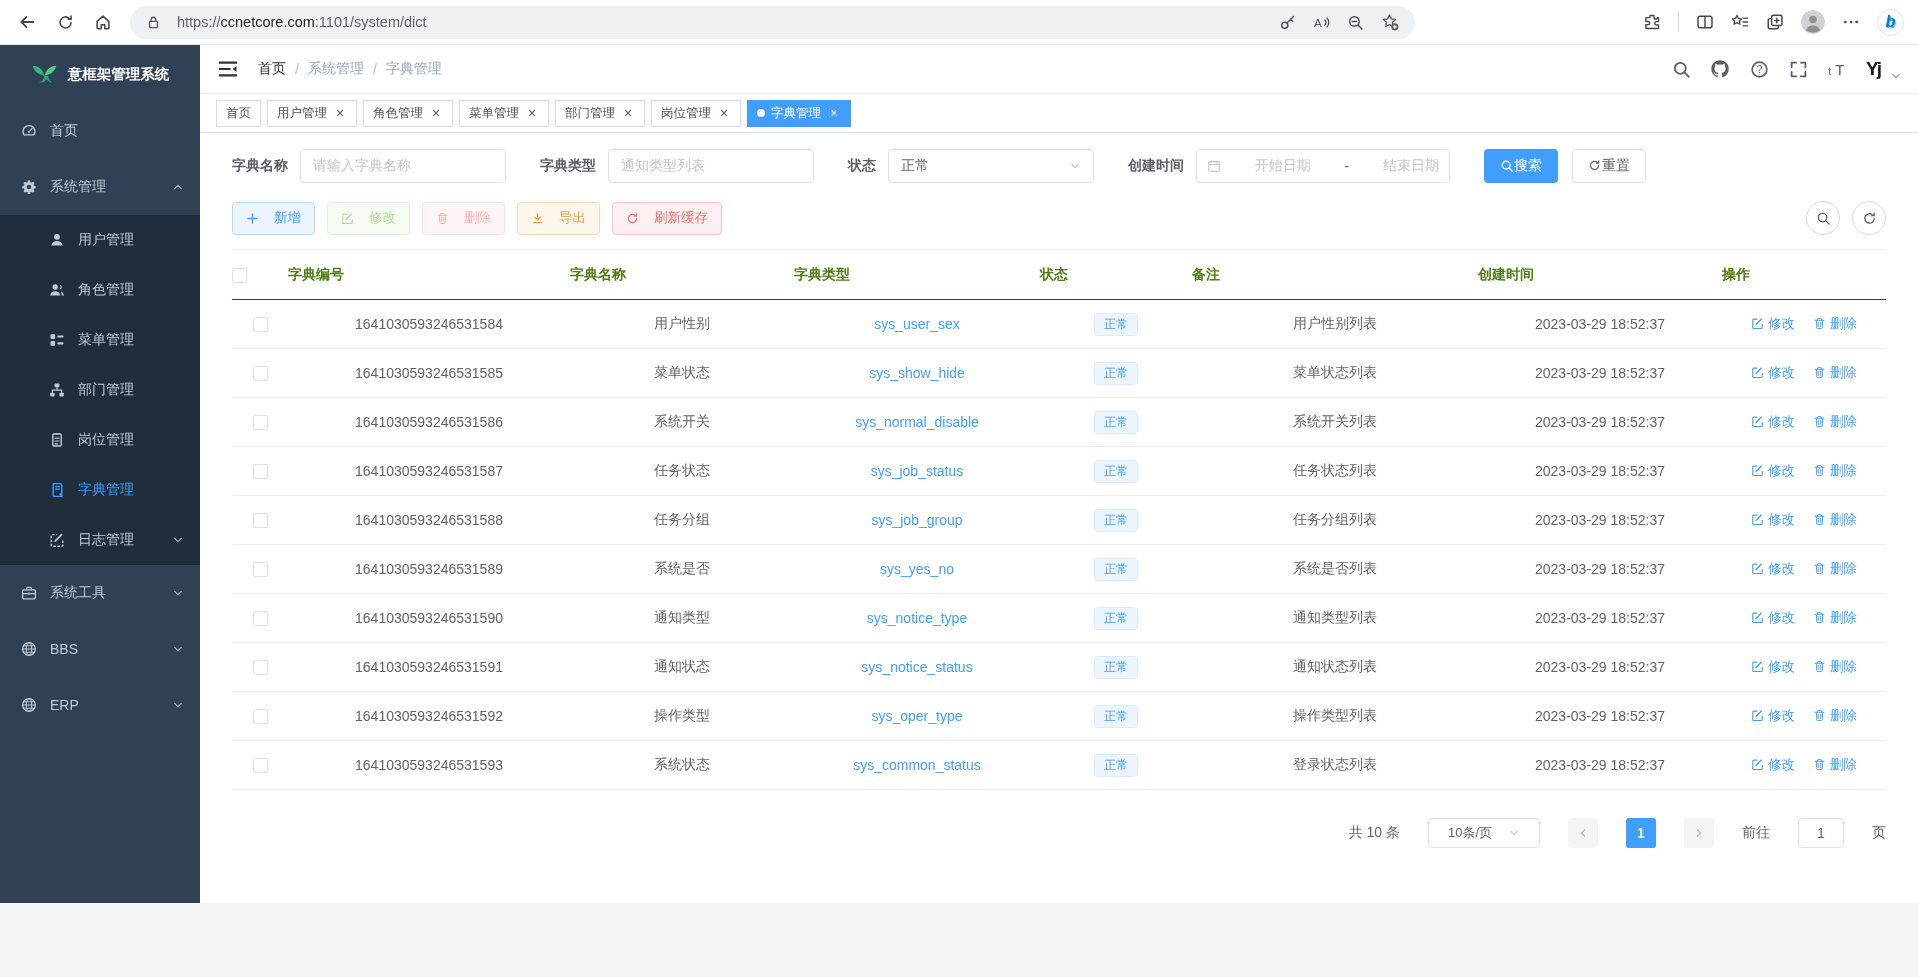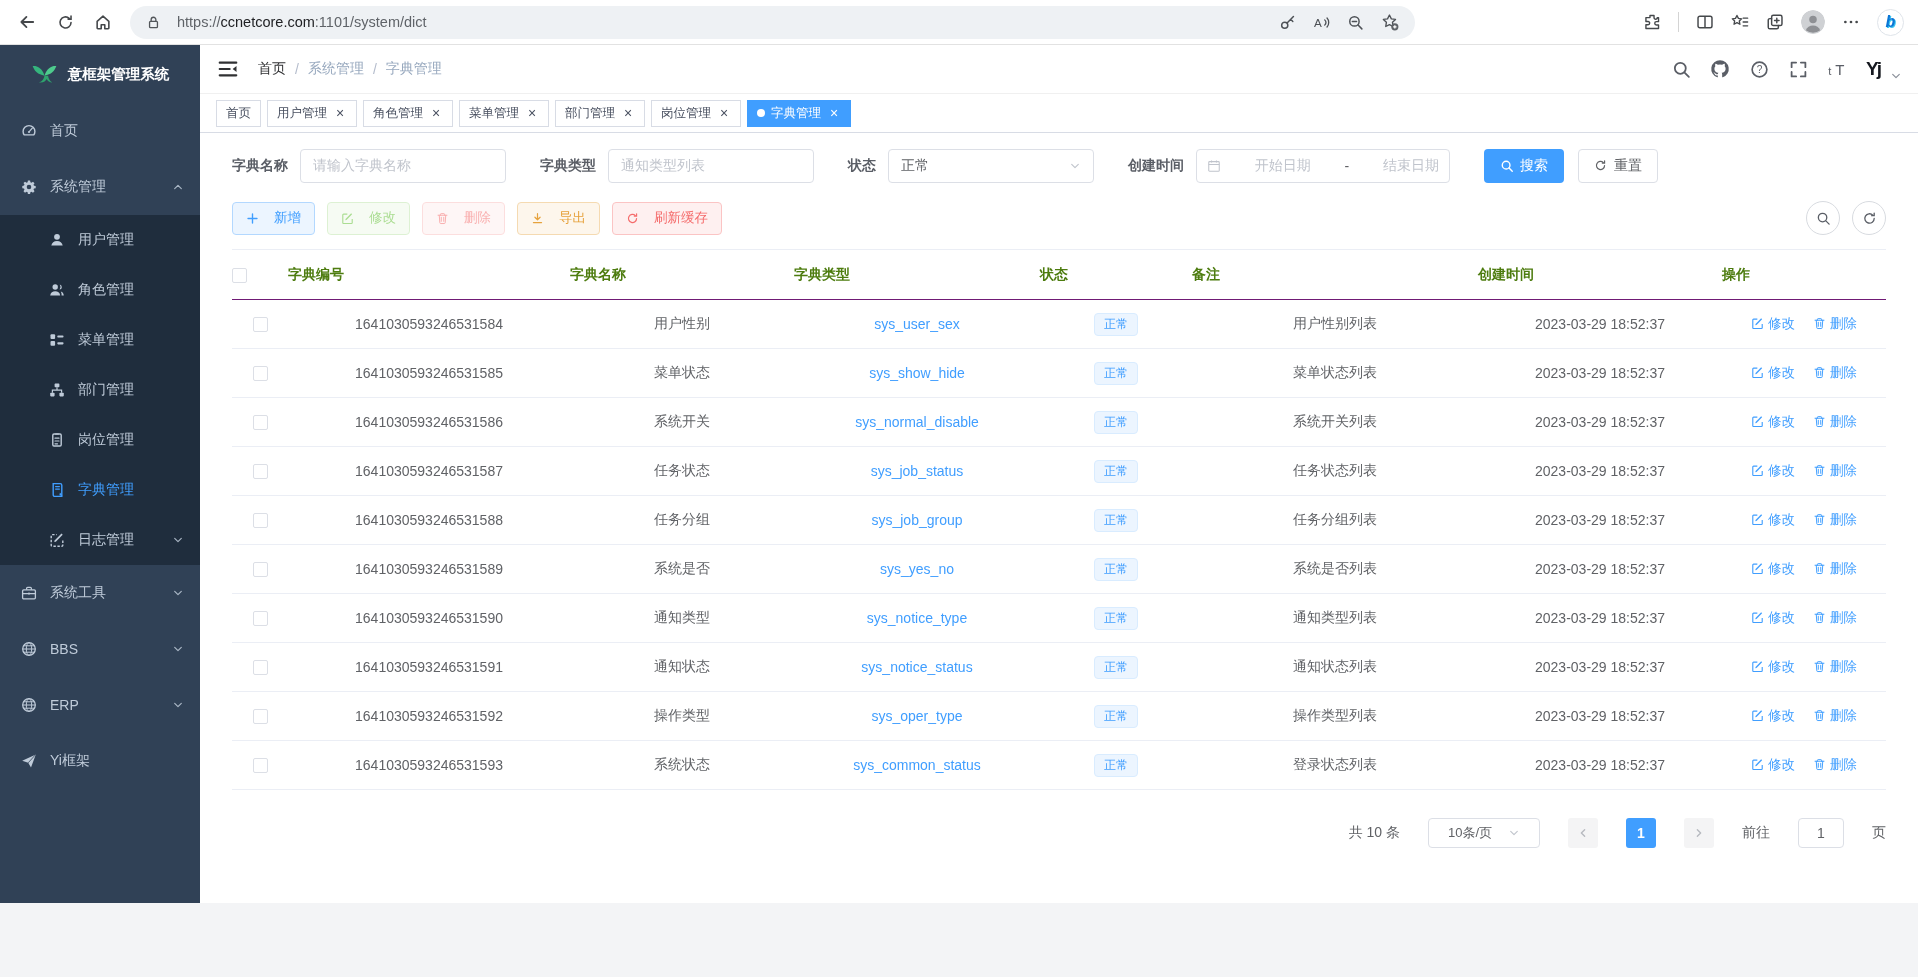--- a/index.html
+++ b/index.html
@@ -57,21 +57,21 @@
   .fg { display:flex; align-items:center; margin-right:34px; }
   .fg label { font-weight:700; color:#5a5e66; margin-right:12px; white-space:nowrap; }
   .inp { width:206px; height:34px; border:1px solid #dcdfe6; border-radius:4px; background:#fff; display:flex; align-items:center; padding:0 12px; color:#c0c4cc; font-size:14px; }
   .select { width:206px; justify-content:space-between; }
   .select .val { color:#606266; }
   .caret { width:12px; height:12px; color:#c0c4cc; }
   .date { width:254px; justify-content:space-between; padding:0 10px; }
   .date .ph { color:#c0c4cc; }
   .date .dsep { color:#606266; }
   .cal { width:14px; height:14px; color:#c0c4cc; }
-  .btn { height:34px; border-radius:4px; padding:16px 15px; display:inline-flex; align-items:center; gap:6px; font-size:14px; cursor:pointer; border:1px solid transparent; white-space:nowrap; }
+  .btn { height:34px; border-radius:4px; padding:16px 15px; display:inline-flex; align-items:center; font-size:14px; cursor:pointer; border:1px solid transparent; white-space:nowrap; }
   .btn-primary { background:#409eff; color:#fff; }
   .btn-plain { background:#fff; border-color:#dcdfe6; color:#606266; margin-left:14px; }
   .bico { width:14px; height:14px; display:flex; }
 
   
   .toolbar { display:flex; align-items:center; margin-top:18px; }
   .tbtn { height:33px; padding:0 13px; border-radius:4px; font-size:13.5px; display:inline-flex; align-items:center; gap:15px; margin-right:12px; border:1px solid; cursor:pointer; white-space:nowrap; }
   .tb-add { color:#409eff; background:#ecf5ff; border-color:#b3d8ff; }
   .tb-edit { color:#67c23a; background:#f0f9eb; border-color:#c2e7b0; opacity:.55; }
   .tb-del { color:#f56c6c; background:#fef0f0; border-color:#fbc4c4; opacity:.55; }
@@ -350,29 +350,20 @@
               <path d="M1.7 8h12.6M2.5 4.8h11M2.5 11.2h11" stroke="currentColor" stroke-width="1"></path>
             </svg>
           </span>
           <span class="mlabel">ERP</span>
           <span class="chev ">
             <svg width="12" height="12" viewBox="0 0 16 16">
               <path d="M3.6 5.8 8 10.2l4.4-4.4" fill="none" stroke="currentColor" stroke-width="1.6" stroke-linecap="round" stroke-linejoin="round"></path>
             </svg>
           </span>
         </div>
-        <div class="menu-item lvl1">
-          <span class="mi">
-            <svg width="16" height="16" viewBox="0 0 16 16" fill="currentColor">
-              <path d="M1.2 7.8 14.8 1.4 10 14.6 7.2 9.8z"></path>
-              <path d="M7.2 9.8 14.8 1.4" stroke="#304156" stroke-width=".8"></path>
-            </svg>
-          </span>
-          <span class="mlabel">Yi框架</span>
-        </div>
       </nav>
   </aside>
 
   <div class="main">
 
     <div class="app-header">
       <span class="hamburger">
           <svg width="22" height="22" viewBox="0 0 16 16">
             <path d="M2 3.4h12M2 8h7.2M2 12.6h12" stroke="currentColor" stroke-width="1.6" stroke-linecap="round"></path>
             <path d="M14.2 5.8 11.4 8l2.8 2.2z" fill="currentColor"></path>

